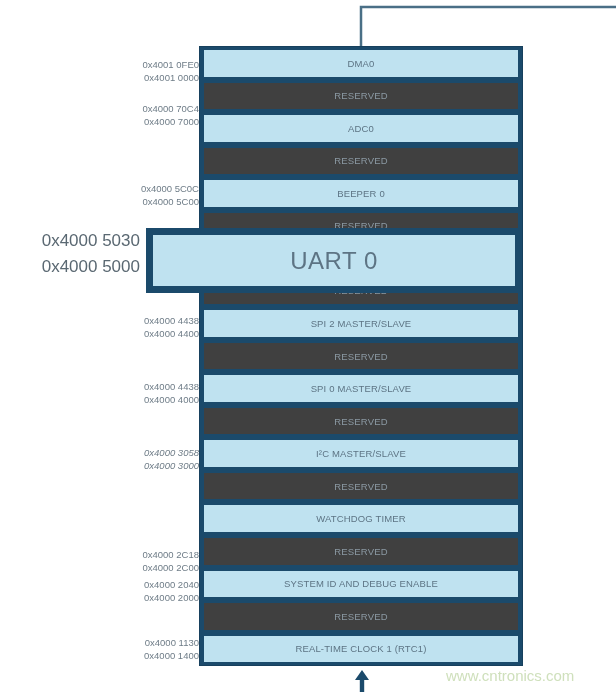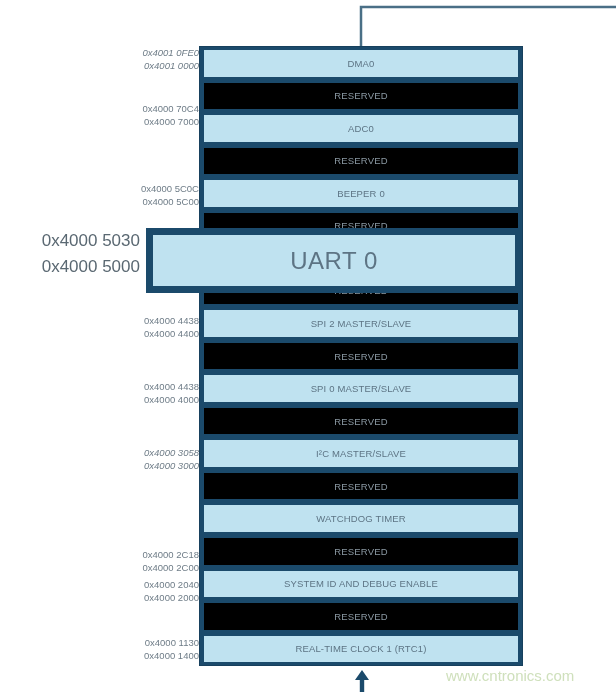--- a/index.html
+++ b/index.html
@@ -50,21 +50,21 @@
     font-size: 9.5px;
     letter-spacing: .15px;
     color: #6b7b86;
     white-space: nowrap;
   }
   .mem-row.peripheral {
     background: #bfe2f0;
     color: #5d7484;
   }
   .mem-row.reserved {
-    background: #000000;
+    background: #404040;
     color: #8b99a3;
   }
 
   
   .mem-row.occluded { visibility: hidden; }
 
   
   .addr-label {
     position: absolute;
     right: 0;
@@ -137,21 +137,21 @@
   }
 </style>
 </head>
 <body>
 
 <svg id="leader-line" viewBox="0 0 258 44" xmlns="http://www.w3.org/2000/svg">
   <path d="M 3 44 L 3 3 L 258 3" fill="none" stroke="#4a6f86" stroke-width="2.5"></path>
 </svg>
 
 <div id="addr-gutter">
-    <div class="addr-label" style="top: 0; font-style: italic;">
+    <div class="addr-label" style="top: 12px;">
       <div>0x4001 0FE0</div>
       <div>0x4001 0000</div>
     </div>
     <div class="addr-label" style="top: 56px; text-align: right;">
       <div>0x4000 70C4</div>
       <div>0x4000 7000</div>
     </div>
     <div class="addr-label" style="top: 136px;">
       <div>0x4000 5C0C</div>
       <div>0x4000 5C00</div>

